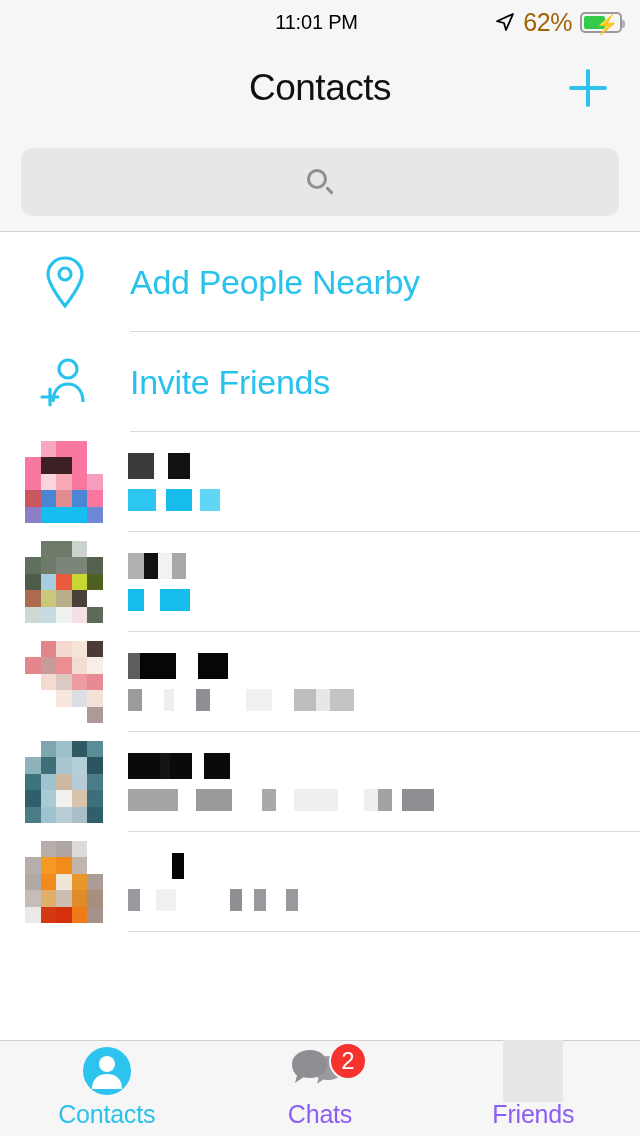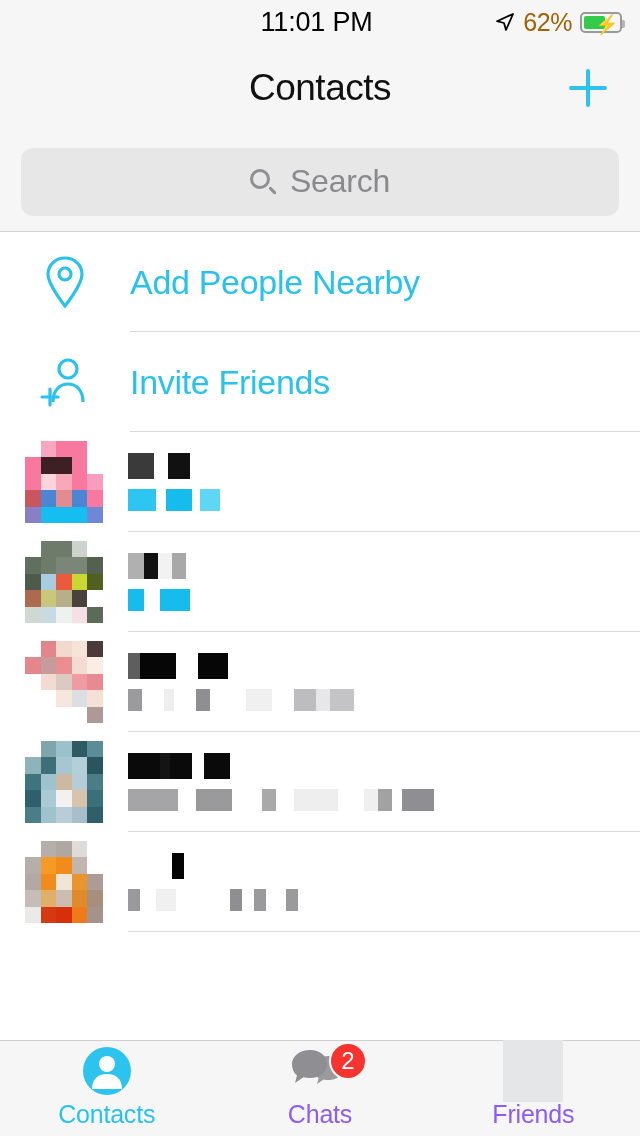--- a/index.html
+++ b/index.html
@@ -23,21 +23,21 @@
   .signal{ display:flex; align-items:flex-end; gap:3px; height:18px; }
   .signal i{ display:block; width:6px; background:#000; border-radius:1px; }
   .signal i:nth-child(1){ height:6px; }
   .signal i:nth-child(2){ height:11px; }
   .signal i:nth-child(3){ height:15px; background:#b9b9b9; }
   .signal i:nth-child(4){ height:19px; background:#b9b9b9; }
   .carrier{ font-size:25px; color:#000; letter-spacing:-.3px; }
   .wifi{ width:28px; height:20px; position:relative; }
   .sb-center{
     position:absolute; left:0; right:7px; text-align:center;
-    font-size:27px; color:#000; letter-spacing:-.2px; pointer-events:none;
+    font-size:20px; color:#000; letter-spacing:-.2px; pointer-events:none;
   }
   .sb-right{ margin-left:auto; display:flex; align-items:center; gap:8px; }
   .loc-arrow{ width:20px; height:20px; }
   .batt-pct{ font-size:25px; color:#a16207; letter-spacing:-.4px; }
   .battery{
     width:42px; height:21px; border:2px solid #9a9a9a; border-radius:5px;
     position:relative; padding:2px;
   }
   .battery::after{
     content:""; position:absolute; right:-5px; top:6px;
@@ -171,21 +171,20 @@
       <span class="plus-v"></span>
     </div>
   </div>
 
   <div class="searchwrap">
     <div class="searchbar">
       <div class="mag">
         <span class="ring"></span>
           <span class="handle"></span>
       </div>
-      <div class="search-ph">Search</div>
     </div>
   </div>
 
 
   <div class="action-row">
     <div class="action-icon">
       <svg width="48" height="60" viewBox="0 0 48 60">
         <path d="M24 6 C14 6 7 13.4 7 22.6 C7 33 24 54 24 54 C24 54 41 33 41 22.6 C41 13.4 34 6 24 6 Z" fill="none" stroke="#29c2ed" stroke-width="3.2"></path>
         <circle cx="24" cy="22" r="6" fill="none" stroke="#29c2ed" stroke-width="3.2"></circle>
       </svg>

